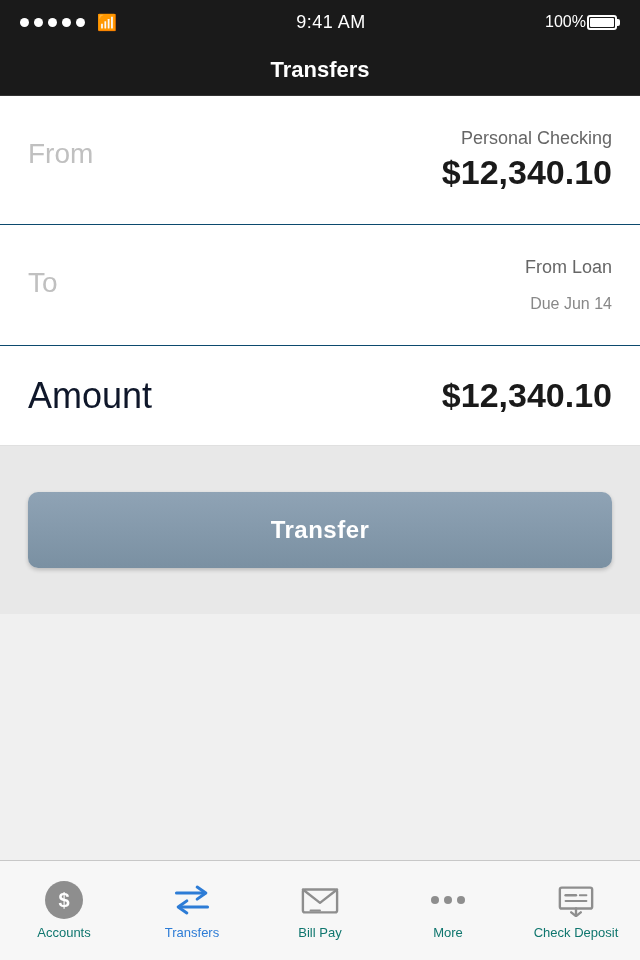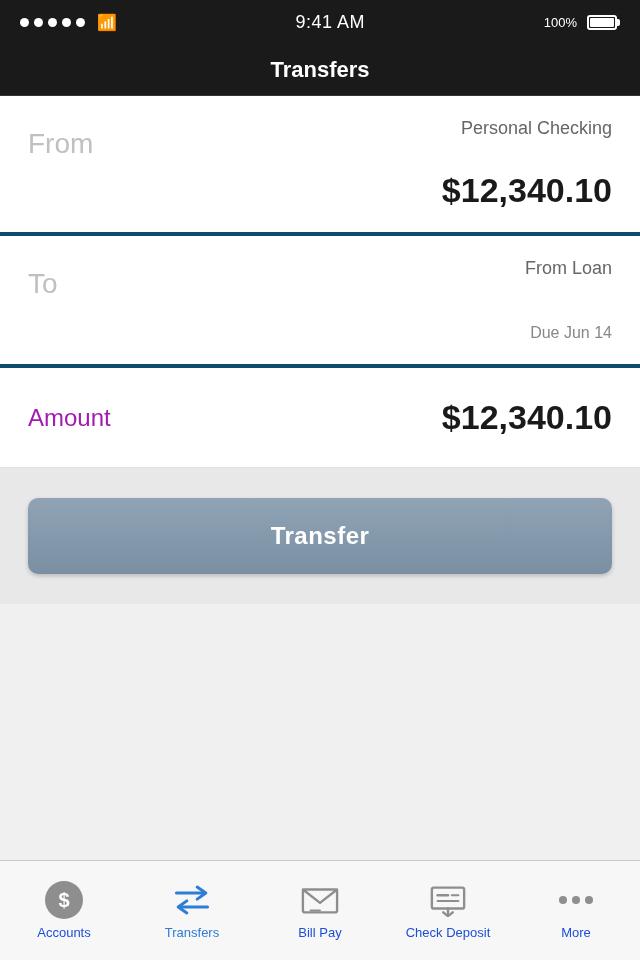--- a/index.html
+++ b/index.html
@@ -42,22 +42,22 @@
       margin-left: 4px;
     }
     .status-time {
       font-size: 18px;
       font-weight: 400;
       letter-spacing: 0.5px;
     }
     .status-right {
       display: flex;
       align-items: center;
-      gap: 10px;
-      font-size: 13px;
+      gap: 1px;
+      font-size: 16px;
       font-weight: 500;
     }
     .battery-container {
       display: flex;
       align-items: center;
     }
     .battery-body {
       width: 30px;
       height: 15px;
       border: 2px solid white;
@@ -91,39 +91,38 @@
     }
     .nav-title {
       color: white;
       font-size: 22px;
       font-weight: 600;
     }
 
     
     .form-row {
       background: white;
-      padding: 22px 28px;
+      padding: 32px 28px;
       display: flex;
       align-items: flex-start;
       justify-content: space-between;
-      border-bottom: 4px solid #0c4a6e;
+      border-bottom: 1px solid #0c4a6e;
       min-height: 105px;
     }
     .row-label {
       font-size: 28px;
       color: #c0c0c0;
       font-weight: 300;
       padding-top: 10px;
     }
     .row-value-container {
       text-align: right;
       display: flex;
       flex-direction: column;
       align-items: flex-end;
-      gap: 28px;
     }
     .row-account-name {
       font-size: 18px;
       color: #666;
       margin-bottom: 4px;
     }
     .row-amount {
       font-size: 34px;
       font-weight: 600;
       color: #1a1a1a;
@@ -138,34 +137,34 @@
     .amount-row {
       background: white;
       padding: 28px 28px;
       display: flex;
       align-items: center;
       justify-content: space-between;
       border-bottom: 1px solid #e0e0e0;
       min-height: 100px;
     }
     .amount-label {
-      font-size: 24px;
-      color: #a21caf;
+      font-size: 36px;
+      color: #0f172a;
       font-weight: 300;
     }
     .amount-value {
       font-size: 34px;
       font-weight: 600;
       color: #1a1a1a;
     }
 
     
     .button-section {
       background: #e8e8e8;
-      padding: 30px 28px;
+      padding: 46px 28px;
       flex: 1;
     }
     .transfer-button {
       width: 100%;
       padding: 24px;
       background: linear-gradient(to bottom, #8fa3b5, #7a90a2);
       border: none;
       border-radius: 10px;
       color: white;
       font-size: 24px;
@@ -199,21 +198,21 @@
     }
     .tab-icon {
       width: 38px;
       height: 38px;
       display: flex;
       align-items: center;
       justify-content: center;
     }
     .tab-label {
       font-size: 13px;
-      color: #1d4ed8;
+      color: #0f766e;
     }
     .tab-label.active {
       color: #2d7cd6;
     }
 
     
     .dollar-circle {
       width: 38px;
       height: 38px;
       border-radius: 50%;
@@ -326,38 +325,38 @@
         <polyline points="2,6 20,20 38,6" stroke="#8e8e8e" stroke-width="2.5" stroke-linecap="round" stroke-linejoin="round" fill="none"></polyline>
 
         <line x1="10" y1="28" x2="20" y2="28" stroke="#8e8e8e" stroke-width="2" stroke-linecap="round"></line>
       </svg>
     </div>
     <span class="tab-label">Bill Pay</span>
   </div>
 
   <div class="tab-item">
     <div class="tab-icon">
-      <svg width="40" height="34" viewBox="0 0 40 34" fill="none" xmlns="http://www.w3.org/2000/svg">
-
-        <rect x="3" y="4" width="34" height="22" rx="2" stroke="#8e8e8e" stroke-width="2.5" fill="none"></rect>
-        <line x1="9" y1="12" x2="20" y2="12" stroke="#8e8e8e" stroke-width="2.5" stroke-linecap="round"></line>
-        <line x1="9" y1="18" x2="31" y2="18" stroke="#8e8e8e" stroke-width="2" stroke-linecap="round"></line>
-        <line x1="24" y1="12" x2="31" y2="12" stroke="#8e8e8e" stroke-width="2" stroke-linecap="round"></line>
-
-        <line x1="20" y1="26" x2="20" y2="33" stroke="#8e8e8e" stroke-width="2.5" stroke-linecap="round"></line>
-        <polyline points="15,30 20,34 25,30" stroke="#8e8e8e" stroke-width="2.5" stroke-linecap="round" stroke-linejoin="round" fill="none"></polyline>
-      </svg>
-    </div>
-    <span class="tab-label">Check Deposit</span>
-  </div>
-
-  <div class="tab-item">
-    <div class="tab-icon">
       <div class="more-dots">
         <div class="more-dot"></div>
         <div class="more-dot"></div>
         <div class="more-dot"></div>
       </div>
     </div>
     <span class="tab-label">More</span>
   </div>
 
+  <div class="tab-item">
+    <div class="tab-icon">
+      <svg width="40" height="34" viewBox="0 0 40 34" fill="none" xmlns="http://www.w3.org/2000/svg">
+
+        <rect x="3" y="4" width="34" height="22" rx="2" stroke="#8e8e8e" stroke-width="2.5" fill="none"></rect>
+        <line x1="9" y1="12" x2="20" y2="12" stroke="#8e8e8e" stroke-width="2.5" stroke-linecap="round"></line>
+        <line x1="9" y1="18" x2="31" y2="18" stroke="#8e8e8e" stroke-width="2" stroke-linecap="round"></line>
+        <line x1="24" y1="12" x2="31" y2="12" stroke="#8e8e8e" stroke-width="2" stroke-linecap="round"></line>
+
+        <line x1="20" y1="26" x2="20" y2="33" stroke="#8e8e8e" stroke-width="2.5" stroke-linecap="round"></line>
+        <polyline points="15,30 20,34 25,30" stroke="#8e8e8e" stroke-width="2.5" stroke-linecap="round" stroke-linejoin="round" fill="none"></polyline>
+      </svg>
+    </div>
+    <span class="tab-label">Check Deposit</span>
+  </div>
+
 </div>
 
 </body></html>

